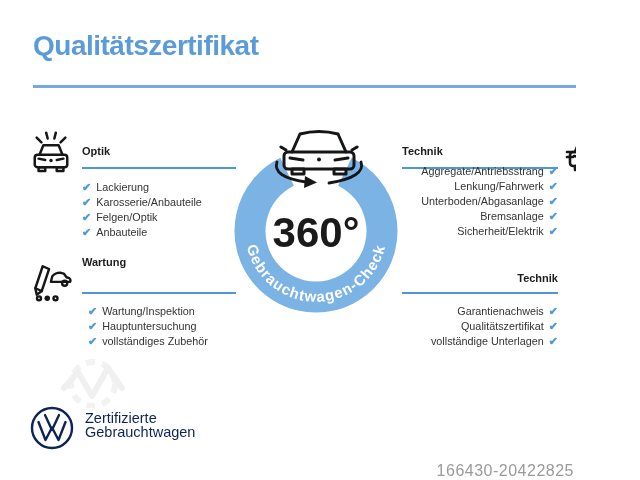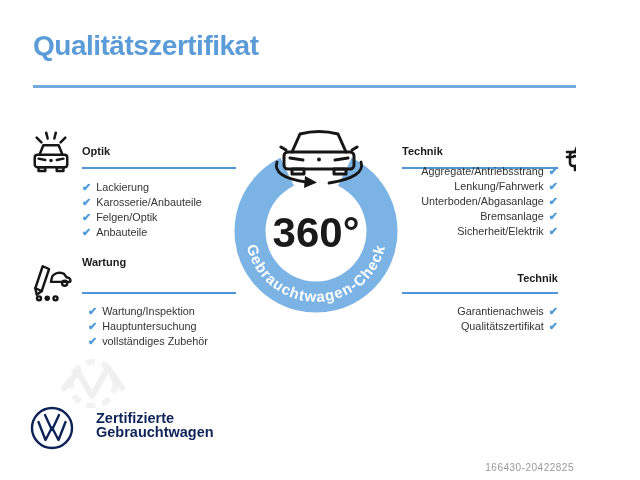--- a/index.html
+++ b/index.html
@@ -23,25 +23,25 @@
   .check{color:#4D9BD9;font-weight:bold;font-size:11px;}
   .left-col .check{margin-right:5px;}
   .right-col .check{margin-left:5px;}
   .ticon{position:absolute;}
   
   .hub{position:absolute;left:216px;top:124px;width:200px;height:210px;}
   .hub text{font-family:"Liberation Sans",sans-serif;}
   
   .brand-logo{position:absolute;left:30px;top:406px;width:44px;height:44px;}
   .brand-text{
-    position:absolute;left:96px;top:411px;font-size:14.5px;line-height:14px;
-    font-weight:bold;color:#0E2358;
+    position:absolute;left:85px;top:411px;font-size:14.5px;line-height:14px;
+    font-weight:normal;color:#0E2358;
   }
   .doc-id{
-    position:absolute;right:2px;top:462px;font-size:10px;color:#9A9A9A;letter-spacing:0.5px;
+    position:absolute;right:2px;top:462px;font-size:16px;color:#9A9A9A;letter-spacing:0.5px;
   }
   .watermark{position:absolute;left:54px;top:350px;width:78px;height:58px;}
 </style>
 </head>
 <body>
 
 <div id="canvas">
 
   <svg class="watermark" viewBox="0 0 78 58" aria-hidden="true">
     <circle cx="39" cy="34" r="22" fill="none" stroke="#F2F2F2" stroke-width="6" stroke-dasharray="9 7"></circle>
@@ -143,20 +143,21 @@
 
   <svg class="ticon" style="left:574px;top:262px;width:30px;height:40px" viewBox="0 0 40 46" fill="none" stroke="#161616" stroke-width="3" stroke-linecap="round" stroke-linejoin="round">
     <path d="M20 3 L35 8 V20 Q35 33 20 42 Q5 33 5 20 V8 Z"></path>
     <path d="M13 21 L18 26.5 L27 13"></path>
   </svg>
   <div class="sec-title" style="left:402px;top:272px;width:156px;text-align:right">Technik</div>
   <div class="sec-rule" style="left:402px;top:292px;width:156px"></div>
   <ul class="sec-list right-col" style="left:370px;top:304px;width:188px">
     <li><span>Garantienachweis</span><span class="check">✔</span></li>
     <li><span>Qualitätszertifikat</span><span class="check">✔</span></li>
+    <li><span>vollständige Unterlagen</span><span class="check">✔</span></li>
   </ul>
 
   <svg class="brand-logo" viewBox="0 0 44 44" fill="none" stroke="#0E2358" stroke-width="2.4" stroke-linecap="round" stroke-linejoin="round">
     <circle cx="22" cy="22" r="20"></circle>
     <path d="M15 9 L22 24 L29 9"></path>
     <path d="M8.5 16 L15.5 34 L22 21.5 L28.5 34 L35.5 16"></path>
   </svg>
   <div class="brand-text">
     <div>Zertifizierte</div>
     <div>Gebrauchtwagen</div>

